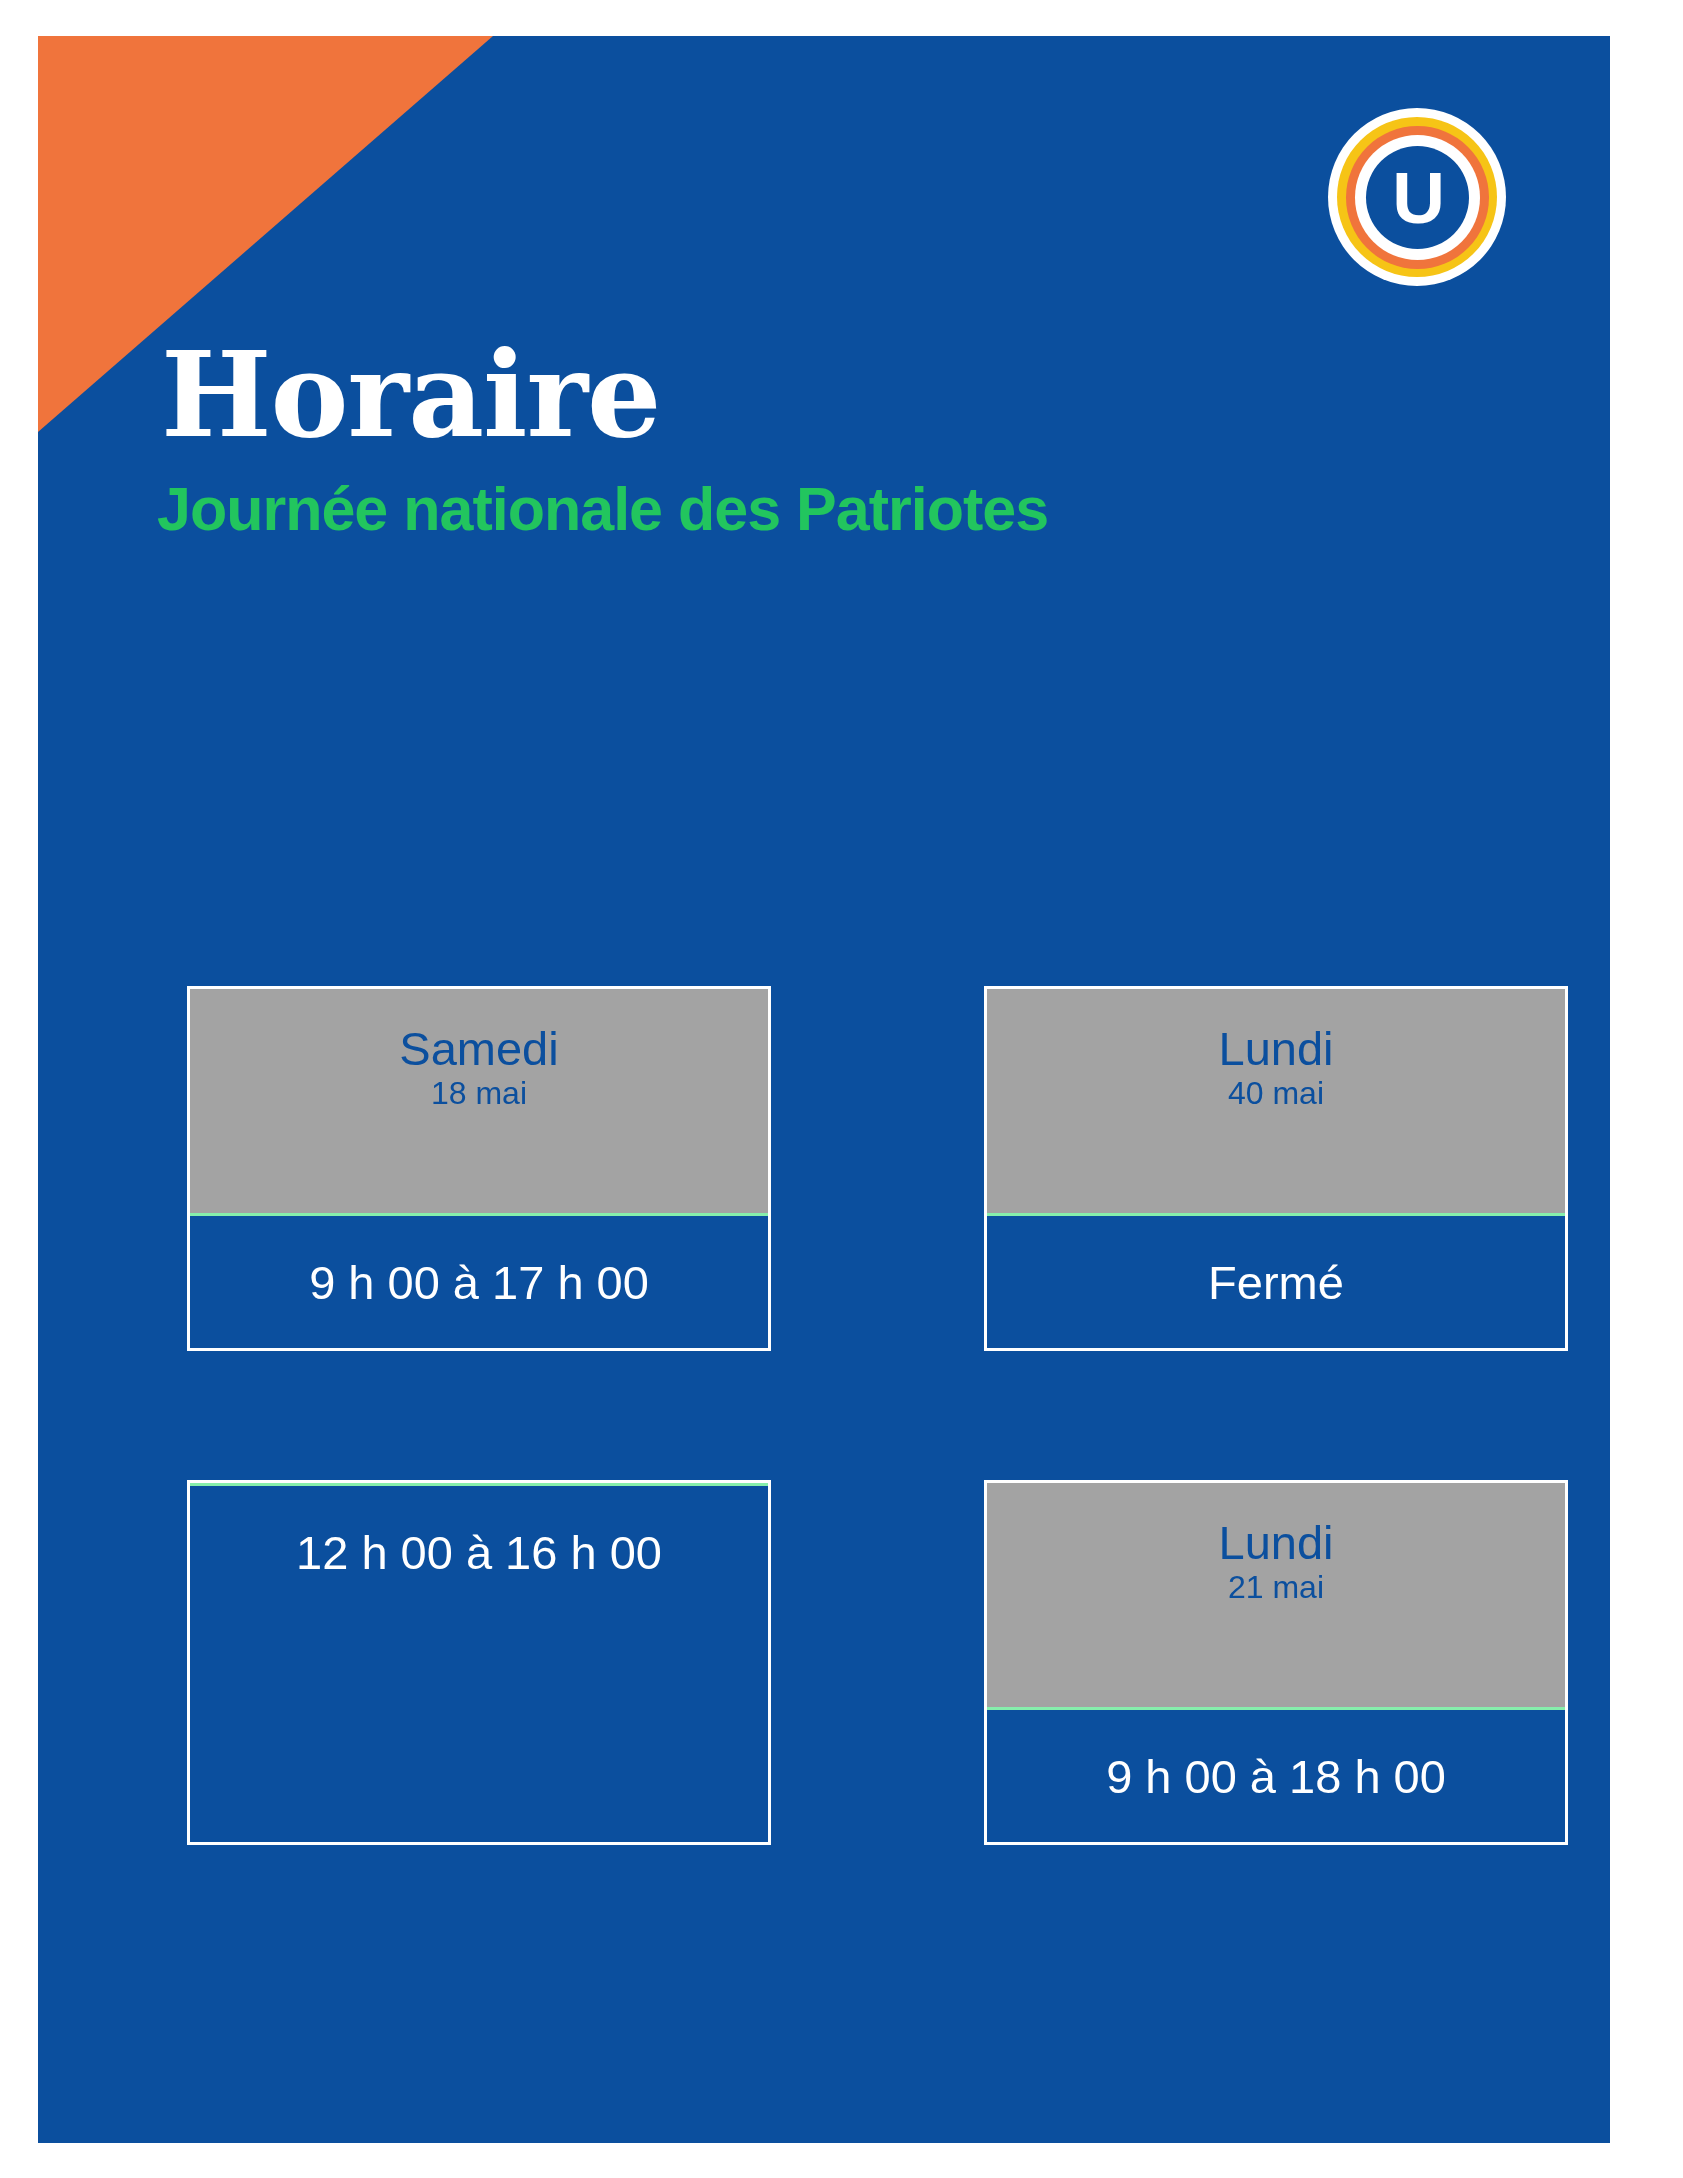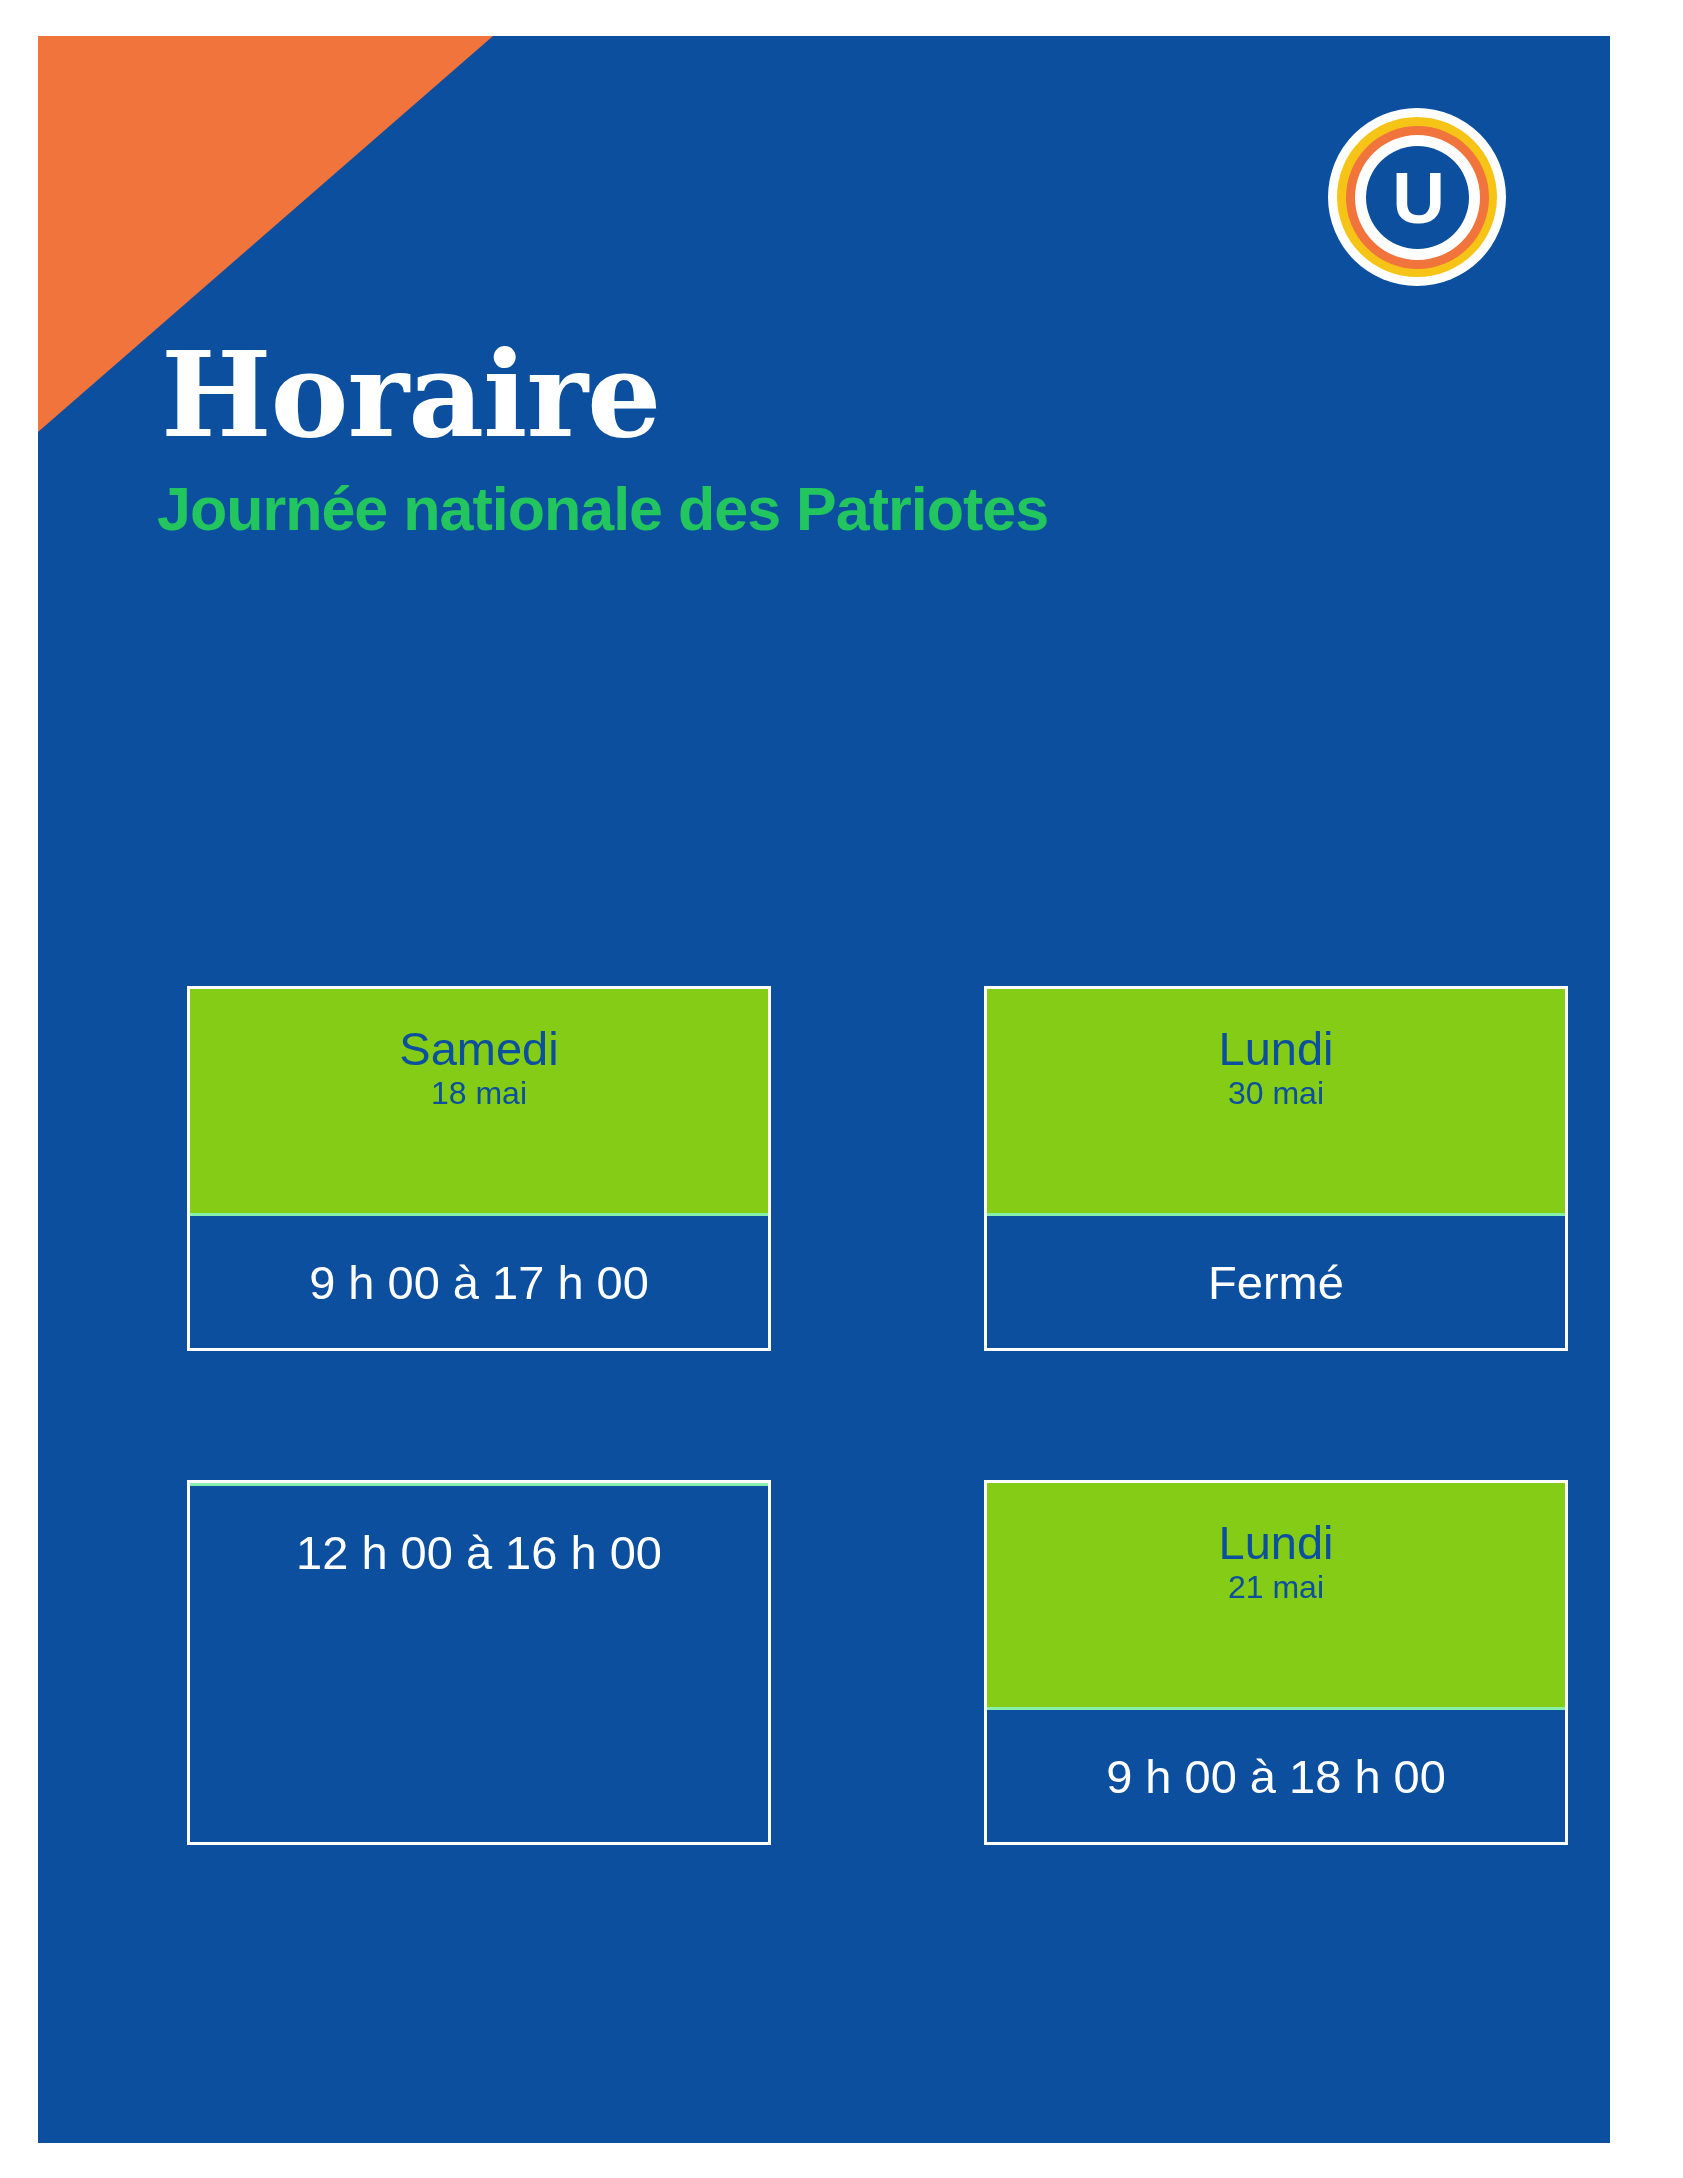--- a/index.html
+++ b/index.html
@@ -131,21 +131,21 @@
     grid-template-columns: 584px 584px;
     grid-column-gap: 213px;
     grid-row-gap: 129px;
   }
   .card {
     width: 584px;
     border: 3px solid #ffffff;
     box-sizing: border-box;
   }
   .card-day {
-    background: #84cc16;
+    background: #a3a3a3;
     color: #0B4F9E;
     text-align: center;
     padding: 34px 10px 30px 10px;
     box-sizing: border-box;
     height: 224px;
     display: flex;
     flex-direction: column;
     justify-content: flex-start;
     align-items: center;
   }
@@ -199,21 +199,21 @@
       <div class="card-day">
         <div class="day-name">Samedi</div>
         <div class="day-date">18 mai</div>
       </div>
       <div class="card-hours">9 h 00 à 17 h 00</div>
     </div>
 
     <div class="card">
       <div class="card-day">
         <div class="day-name">Lundi</div>
-        <div class="day-date">30 mai</div>
+        <div class="day-date">40 mai</div>
       </div>
       <div class="card-hours">Fermé</div>
     </div>
 
     <div class="card">
       <div class="card-hours">12 h 00 à 16 h 00</div>
     </div>
 
     <div class="card">
       <div class="card-day">

